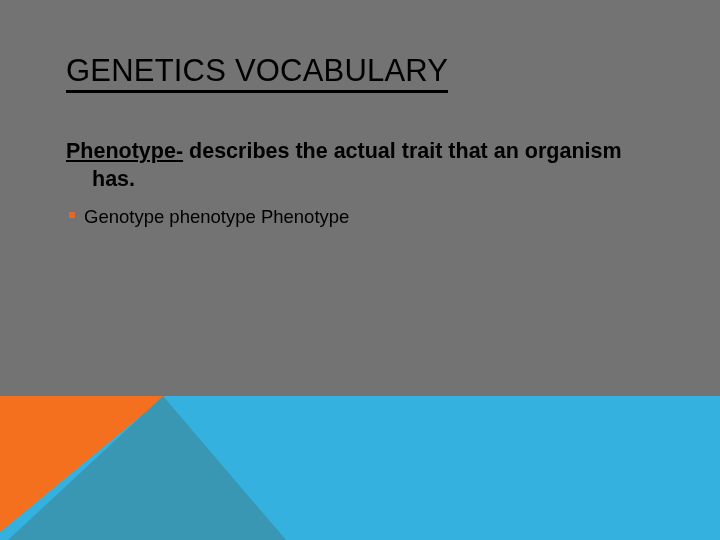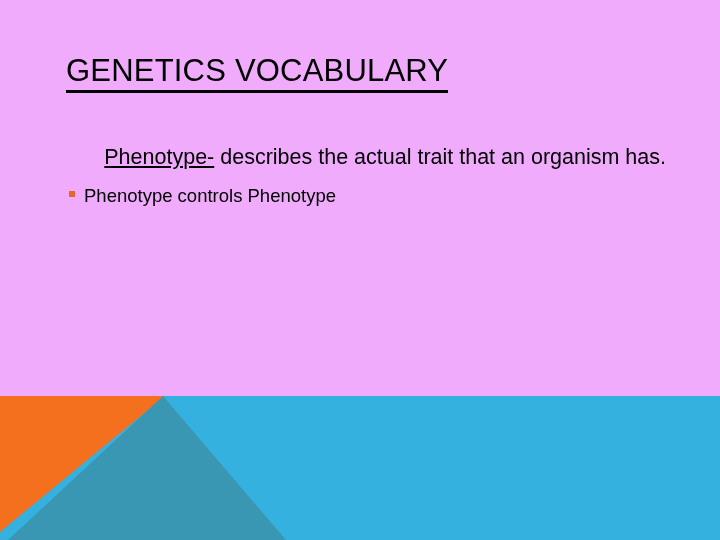--- a/index.html
+++ b/index.html
@@ -10,21 +10,21 @@
     width: 720px;
     height: 540px;
     background: #ffffff;
     font-family: "Liberation Sans", sans-serif;
     overflow: hidden;
   }
   .slide {
     position: relative;
     width: 720px;
     height: 540px;
-    background: #f0abfc;
+    background: #737373;
     overflow: hidden;
   }
 
   
   .title-block {
     position: absolute;
     left: 66px;
     top: 33px;
     width: 600px;
   }
@@ -42,27 +42,26 @@
 
   
   .body-block {
     position: absolute;
     left: 66px;
     top: 134px;
     width: 600px;
   }
   .lead-para {
     font-size: 21.5px;
-    font-weight: normal;
+    font-weight: bold;
     color: #000000;
     line-height: 1.28;
-    margin: 10px 0 10px 0;
+    margin: 4px 0 10px 0;
     text-indent: 0;
     padding-left: 26px;
-    text-align: right;
   }
   .lead-para .lead-first {
     margin-left: -26px;
   }
   .term-underline {
     text-decoration: underline;
     text-decoration-thickness: 2px;
     text-underline-offset: 2px;
   }
 
@@ -129,21 +128,21 @@
 
   <div class="body-block">
 
     <p class="lead-para">
       <span class="lead-first"><span class="term-underline">Phenotype-</span><span> describes the actual trait that an organism has.</span></span>
     </p>
 
     <ul class="bullet-list">
       <li class="bullet-item">
         <span class="bullet-marker"></span>
-        <span class="bullet-text">Phenotype controls Phenotype</span>
+        <span class="bullet-text">Genotype phenotype Phenotype</span>
       </li>
     </ul>
 
   </div>
 
   <div class="footer-band">
 
     <svg class="shape-orange" viewBox="0 0 165 144" preserveAspectRatio="none">
       <polygon points="0,0 165,0 0,136" fill="#F4701E"></polygon>
     </svg>

